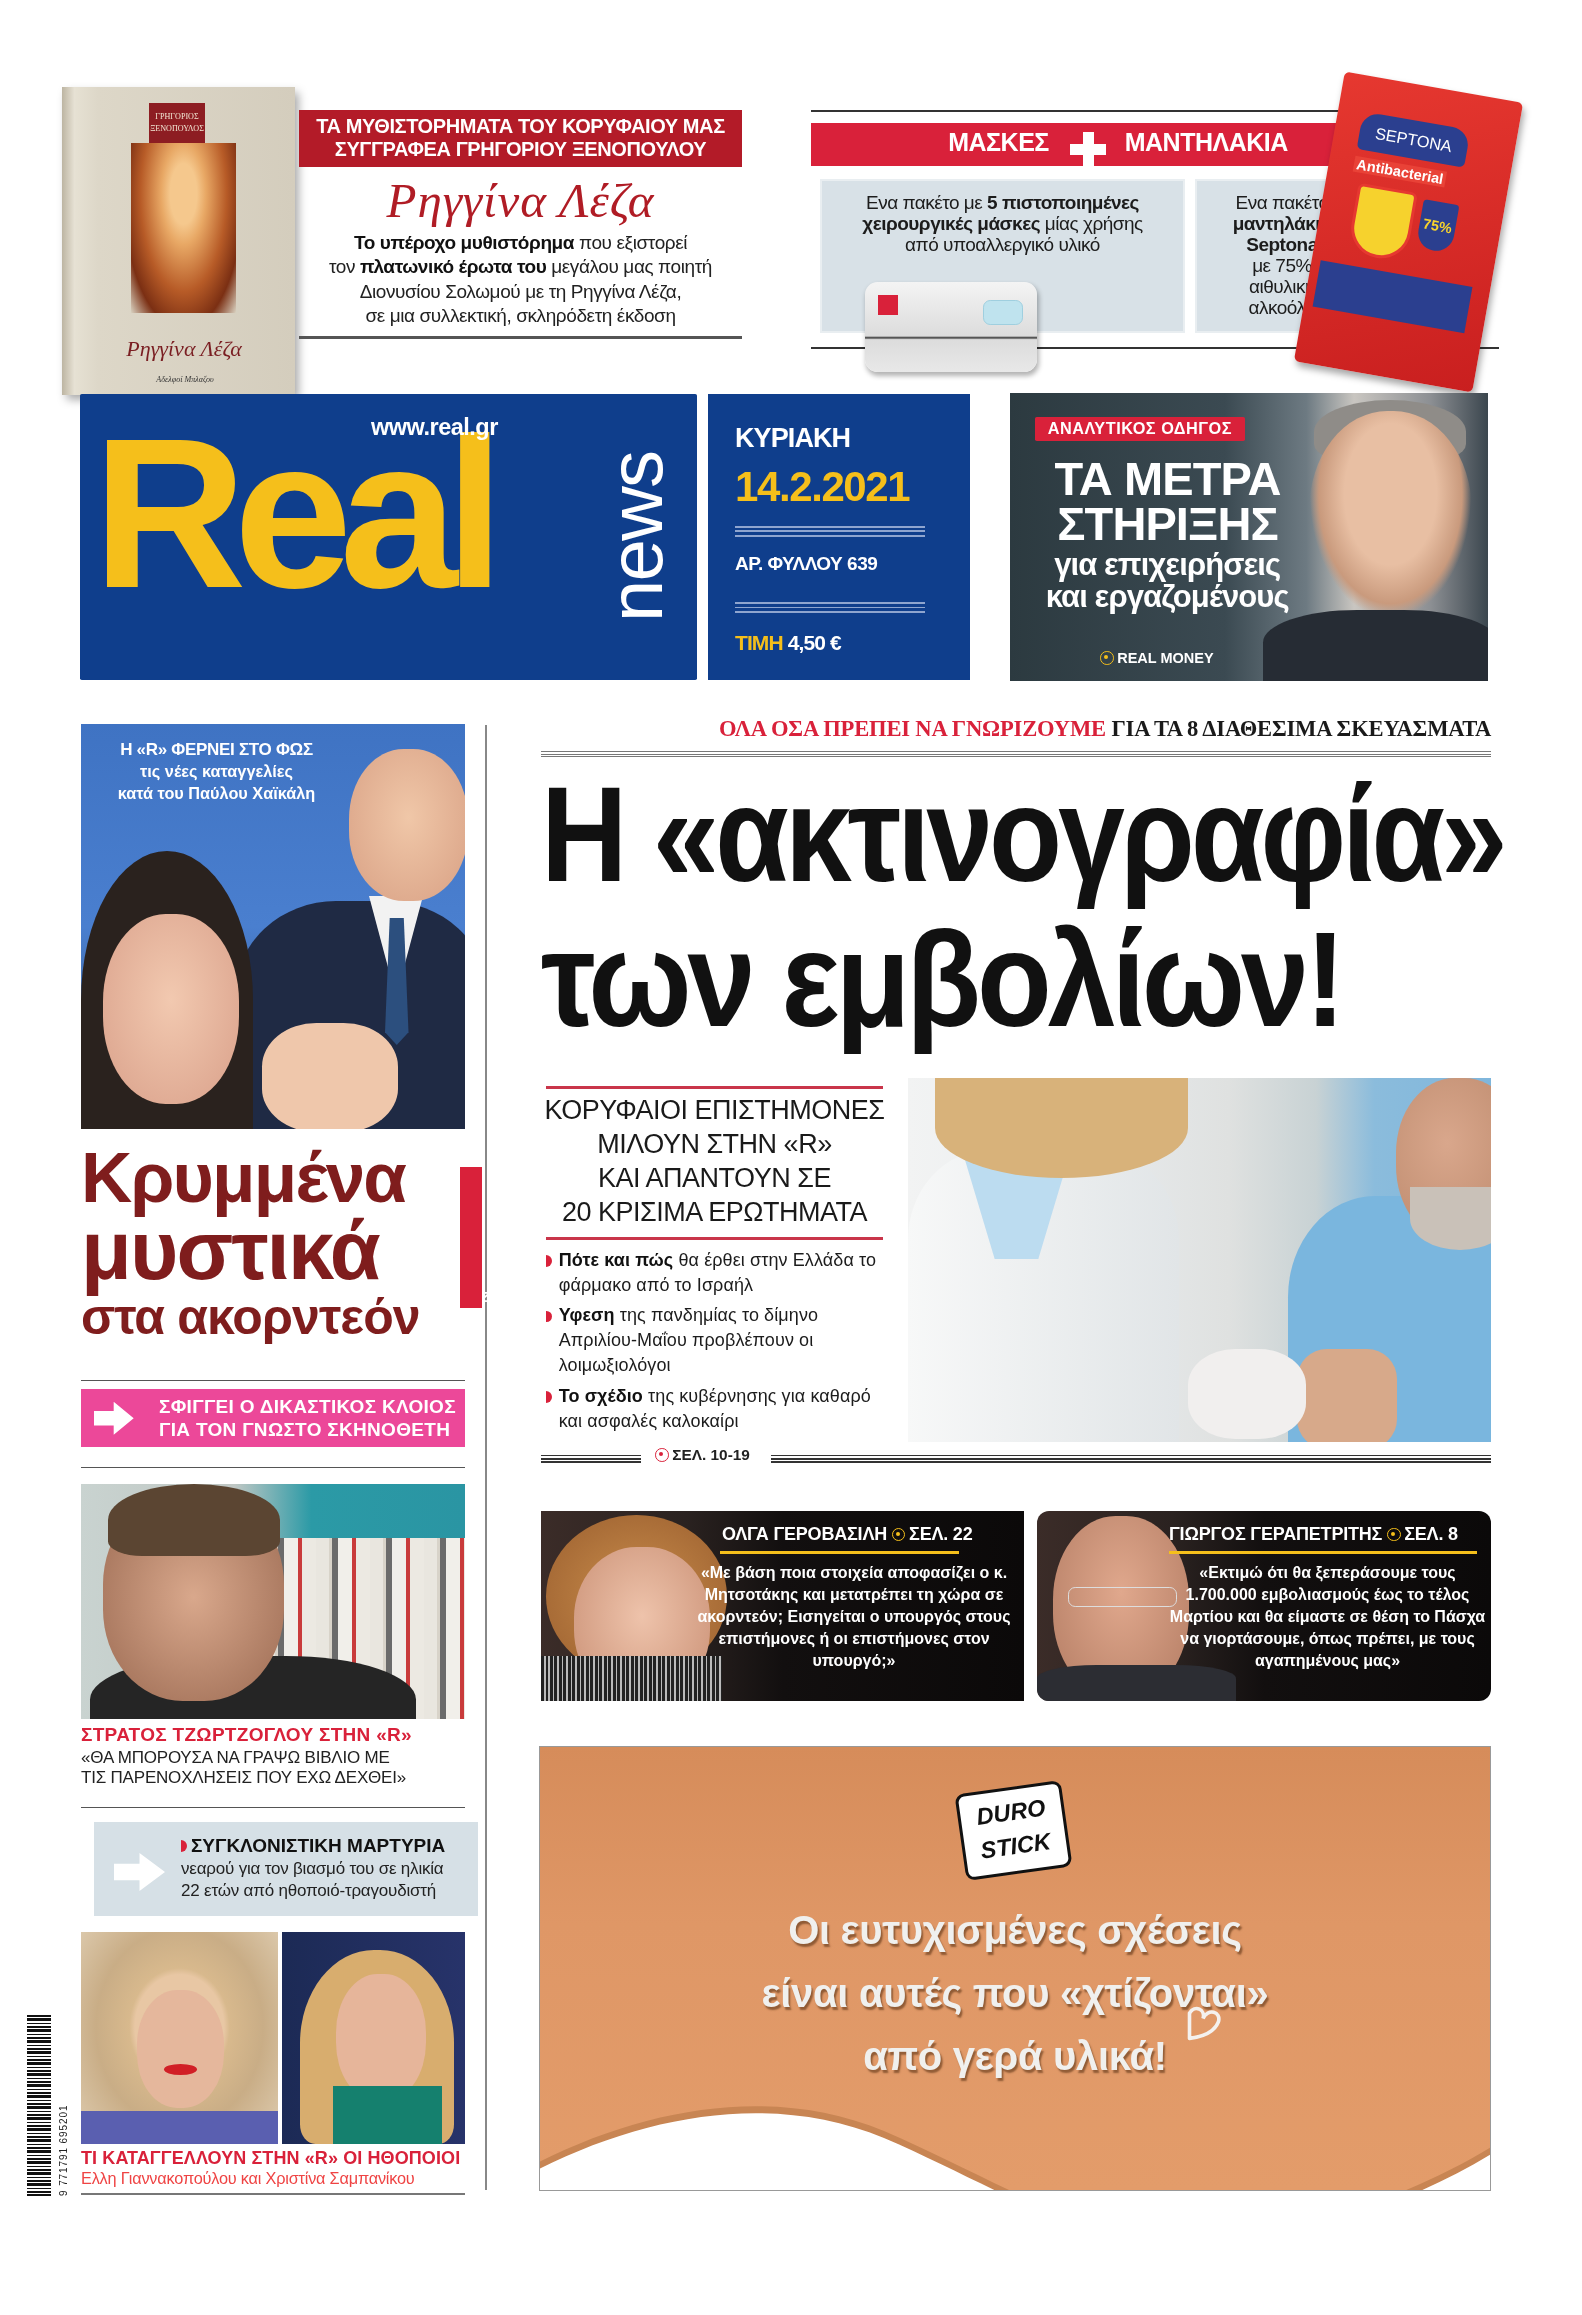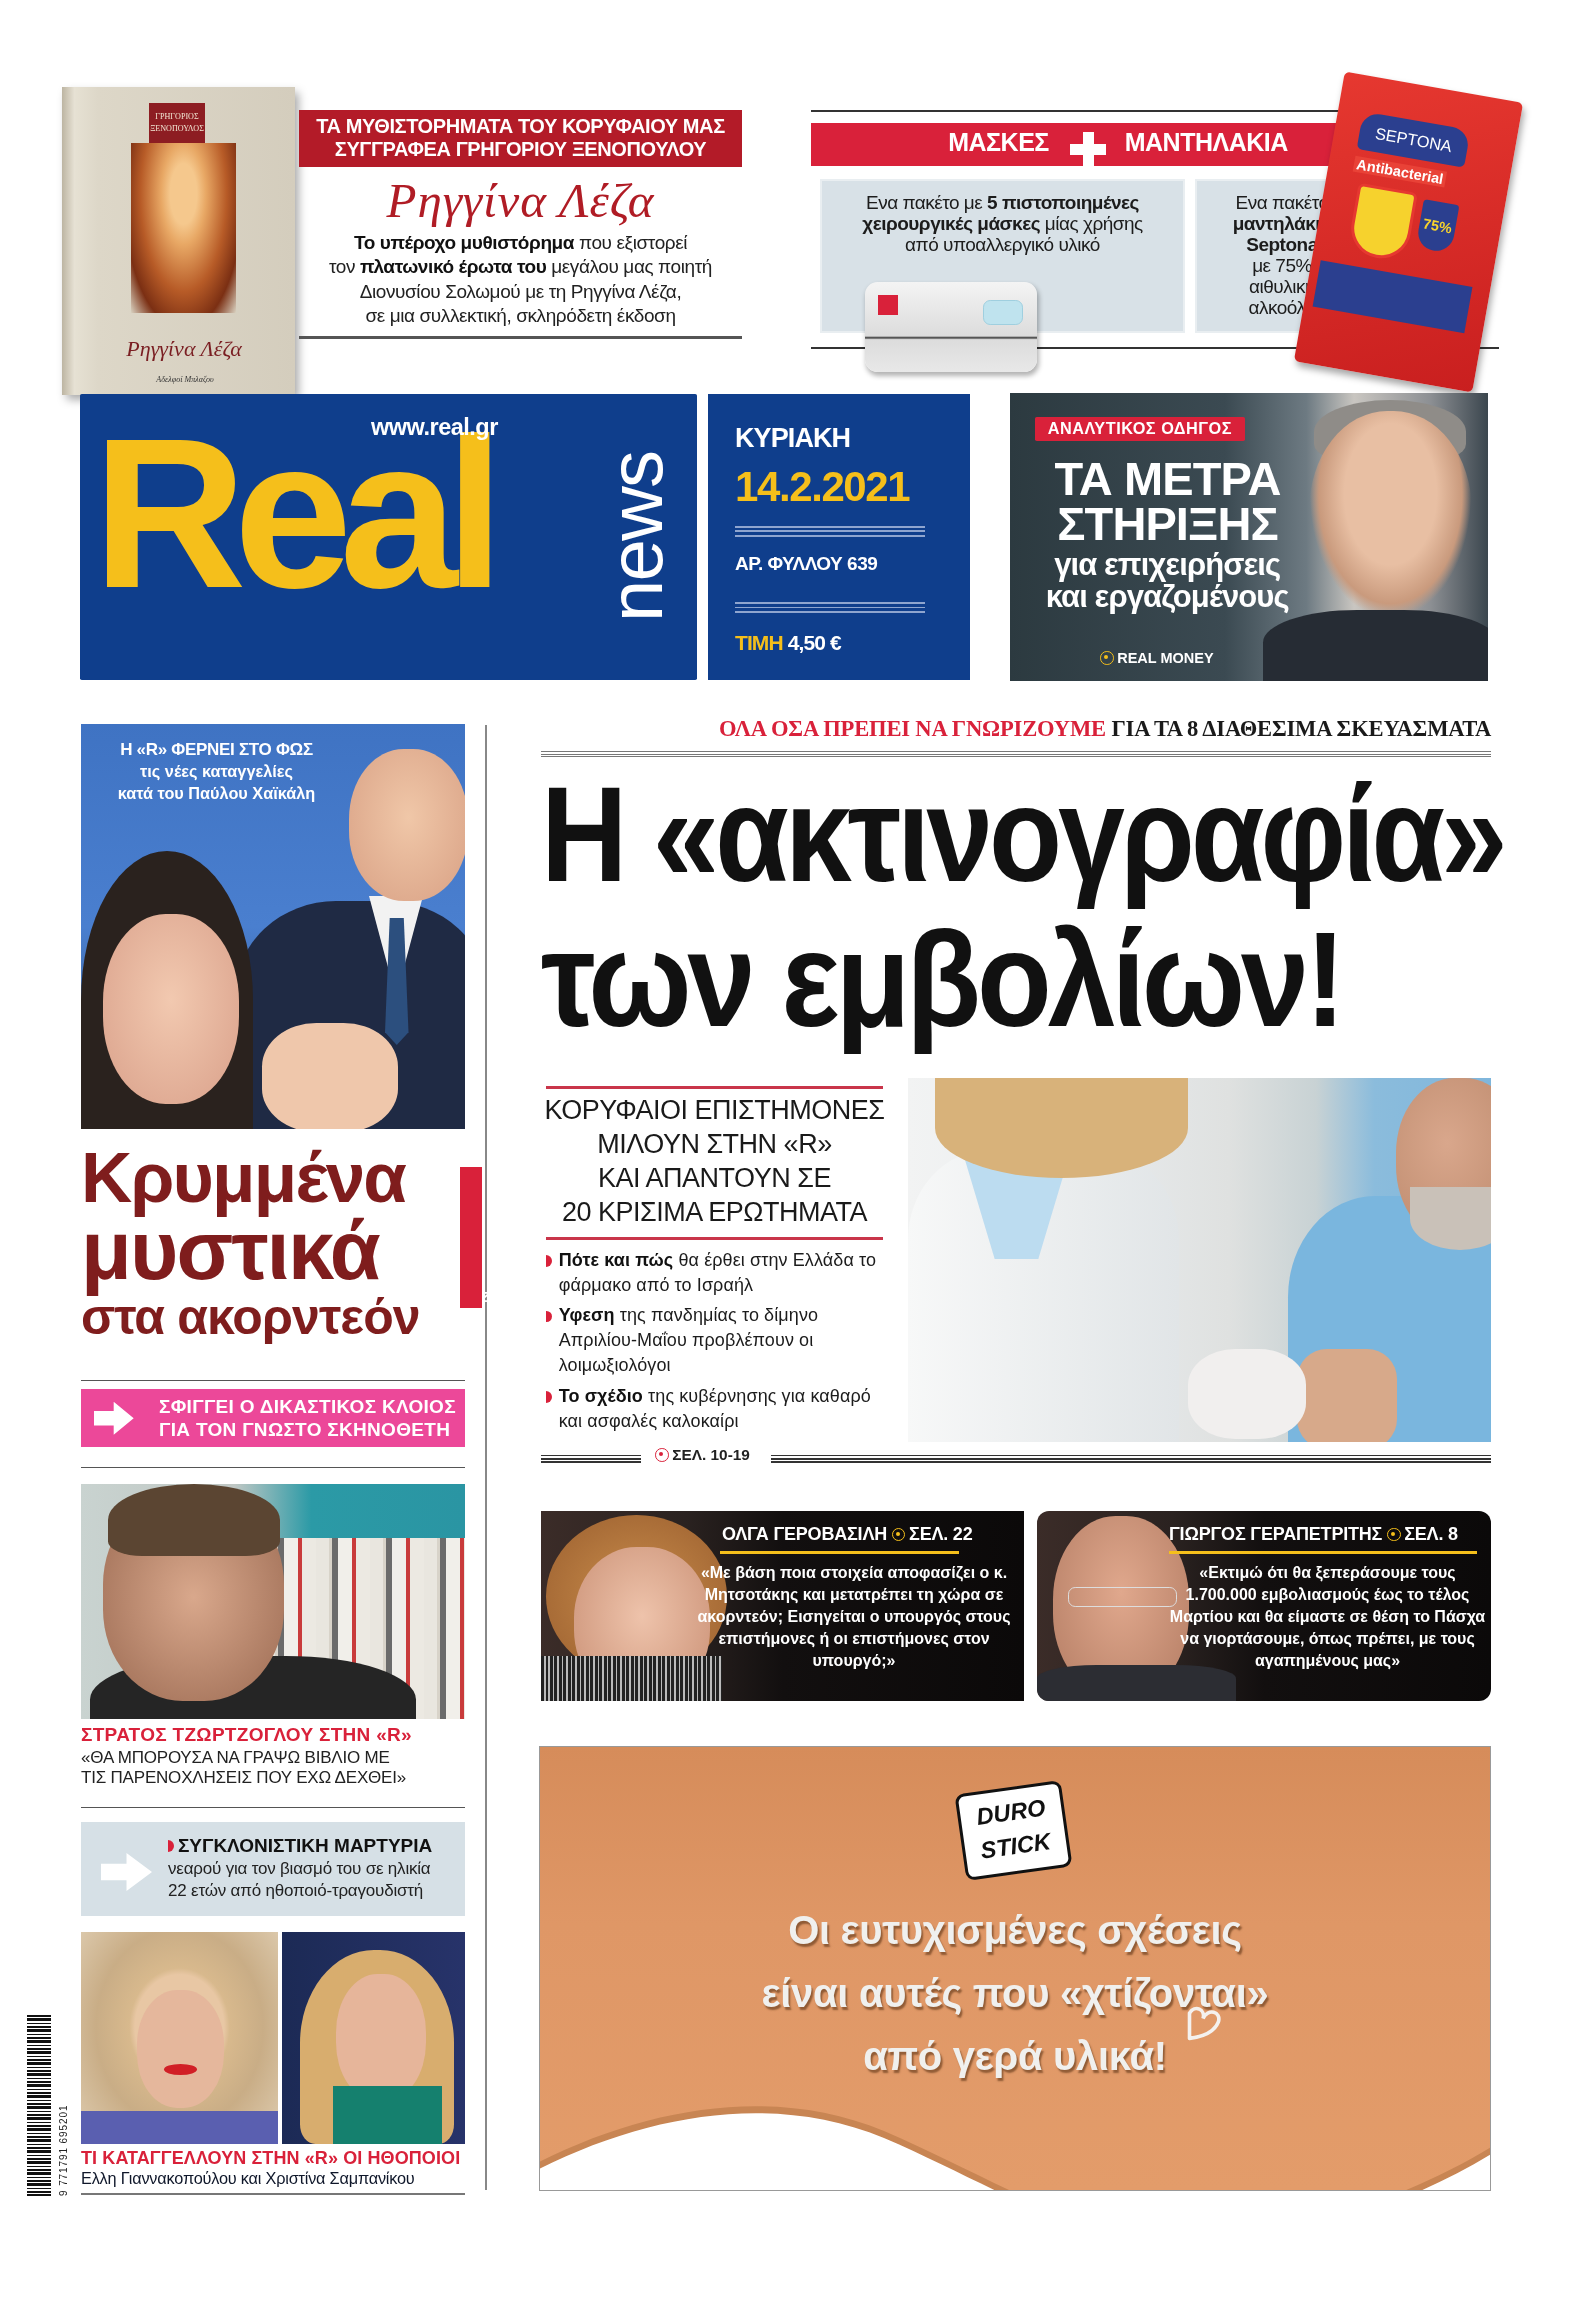--- a/index.html
+++ b/index.html
@@ -127,37 +127,37 @@
   #st-photo { left: 81px; top: 1484px; width: 384px; height: 235px; background: linear-gradient(90deg,#c9d3d0 0,#bfc7c4 40%,#2b9aa6 60%,#2a95a3 100%); overflow: hidden; }
   #st-photo .books { left: 181px; top: 54px; width: 208px; height: 181px;
           background: repeating-linear-gradient(90deg,#e9e6df 0 12.7px,#d8d3c9 12.7px 16.3px,#6b6b6b 16.3px 22px,#f1efea 22px 36px,#c93b3b 36px 40px,#ece9e2 40px 54px); }
   #st-photo .head { left: 22px; top: 9px; width: 181px; height: 208px; border-radius: 44%; background: radial-gradient(ellipse at 50% 50%,#d9a88c,#9b6a52); }
   #st-photo .hair { left: 27px; top: 0; width: 172px; height: 72px; border-radius: 50% 50% 20% 20%; background: #5b4532; }
   #st-photo .coat { left: 9px; top: 172px; width: 326px; height: 109px; border-radius: 40% 40% 0 0; background: #252525; }
   #st-title { left: 81px; top: 1724px; color: #d9213a; font-weight: bold; font-size: 19px; letter-spacing: 0.3px; }
   #st-sub { left: 81px; top: 1748px; color: #222; font-size: 17px; line-height: 20px; letter-spacing: -0.2px; }
   #st-rule-bot { left: 81px; top: 1807px; width: 384px; height: 0.9px; background: #555; }
 
-  #testimony { left: 81px; top: 1822px; width: 384px; height: 94px; background: #d6e0e6; }
+  #testimony { left: 94px; top: 1822px; width: 384px; height: 94px; background: #d6e0e6; }
   #testimony .arrow { left: 20px; top: 31px; width: 51px; height: 38px; }
   #testimony .head { left: 87px; top: 12.7px; font-weight: bold; font-size: 19px; color: #111; }
   #testimony .head .bull { display: inline-block; width: 6.3px; height: 11.8px; background: #d9213a; border-radius: 0 6.3px 6.3px 0; margin-right: 3.6px; }
   #testimony .body { left: 87px; top: 36px; font-size: 17px; line-height: 22px; color: #222; letter-spacing: -0.2px; }
 
   #actress-photos { left: 81px; top: 1932px; width: 384px; height: 212px; }
   #actress-photos .p1 { left: 0; top: 0; width: 197px; height: 212px; background: radial-gradient(ellipse at 50% 45%,#e8c7a4 0 32%,#d8b98d 36%,#c9ad86 60%,#e0cfb4 100%); }
   #actress-photos .p1 .face { left: 56px; top: 58px; width: 87px; height: 118px; border-radius: 46%; background: #e5b79c; }
   #actress-photos .p1 .lips { left: 83px; top: 132px; width: 33px; height: 11px; border-radius: 50%; background: #d11f26; }
   #actress-photos .p1 .top { left: 0; top: 179px; width: 197px; height: 33px; background: #5a5fb0; }
   #actress-photos .p2 { left: 201px; top: 0; width: 183px; height: 212px; background: linear-gradient(90deg,#1c2a55,#27336a); }
   #actress-photos .p2 .hair { left: 18px; top: 18px; width: 154px; height: 194px; border-radius: 48% 48% 10% 10%; background: #d8ad6e; }
   #actress-photos .p2 .face { left: 54px; top: 42px; width: 90px; height: 127px; border-radius: 46%; background: #e6b59a; }
   #actress-photos .p2 .neck { left: 51px; top: 154px; width: 109px; height: 58px; background: #15806e; }
   #act-title { left: 81px; top: 2148px; color: #d9213a; font-weight: bold; font-size: 18px; letter-spacing: 0.1px; }
-  #act-sub { left: 81px; top: 2169px; color: #0f172a; font-size: 16.3px; letter-spacing: -0.2px; }
+  #act-sub { left: 81px; top: 2169px; color: #ef4444; font-size: 16.3px; letter-spacing: -0.2px; }
   #act-rule { left: 81px; top: 2193px; width: 384px; height: 1.8px; background: #777; }
 
   #barcode { left: 23.5px; top: 2015px; width: 42px; height: 181px; }
   #barcode .bars { left: 3.6px; top: 0; width: 23.5px; height: 181px;
           background: repeating-linear-gradient(180deg,#111 0 1.8px,#fff 1.8px 2.7px,#111 2.7px 6.3px,#fff 6.3px 8.1px,#111 8.1px 9px,#fff 9px 11px); }
   #barcode .num { left: 34px; top: 181px; transform: rotate(-90deg); transform-origin: left top; font-size: 10px; letter-spacing: 0.9px; color: #222; white-space: nowrap; }
 
   
   #kicker { left: 541px; top: 716px; width: 950px; text-align: right; font-family: "Liberation Serif", serif; font-weight: bold; font-size: 22.6px; letter-spacing: -0.2px; white-space: nowrap; }
   #kicker .red { color: #d9213a; }

